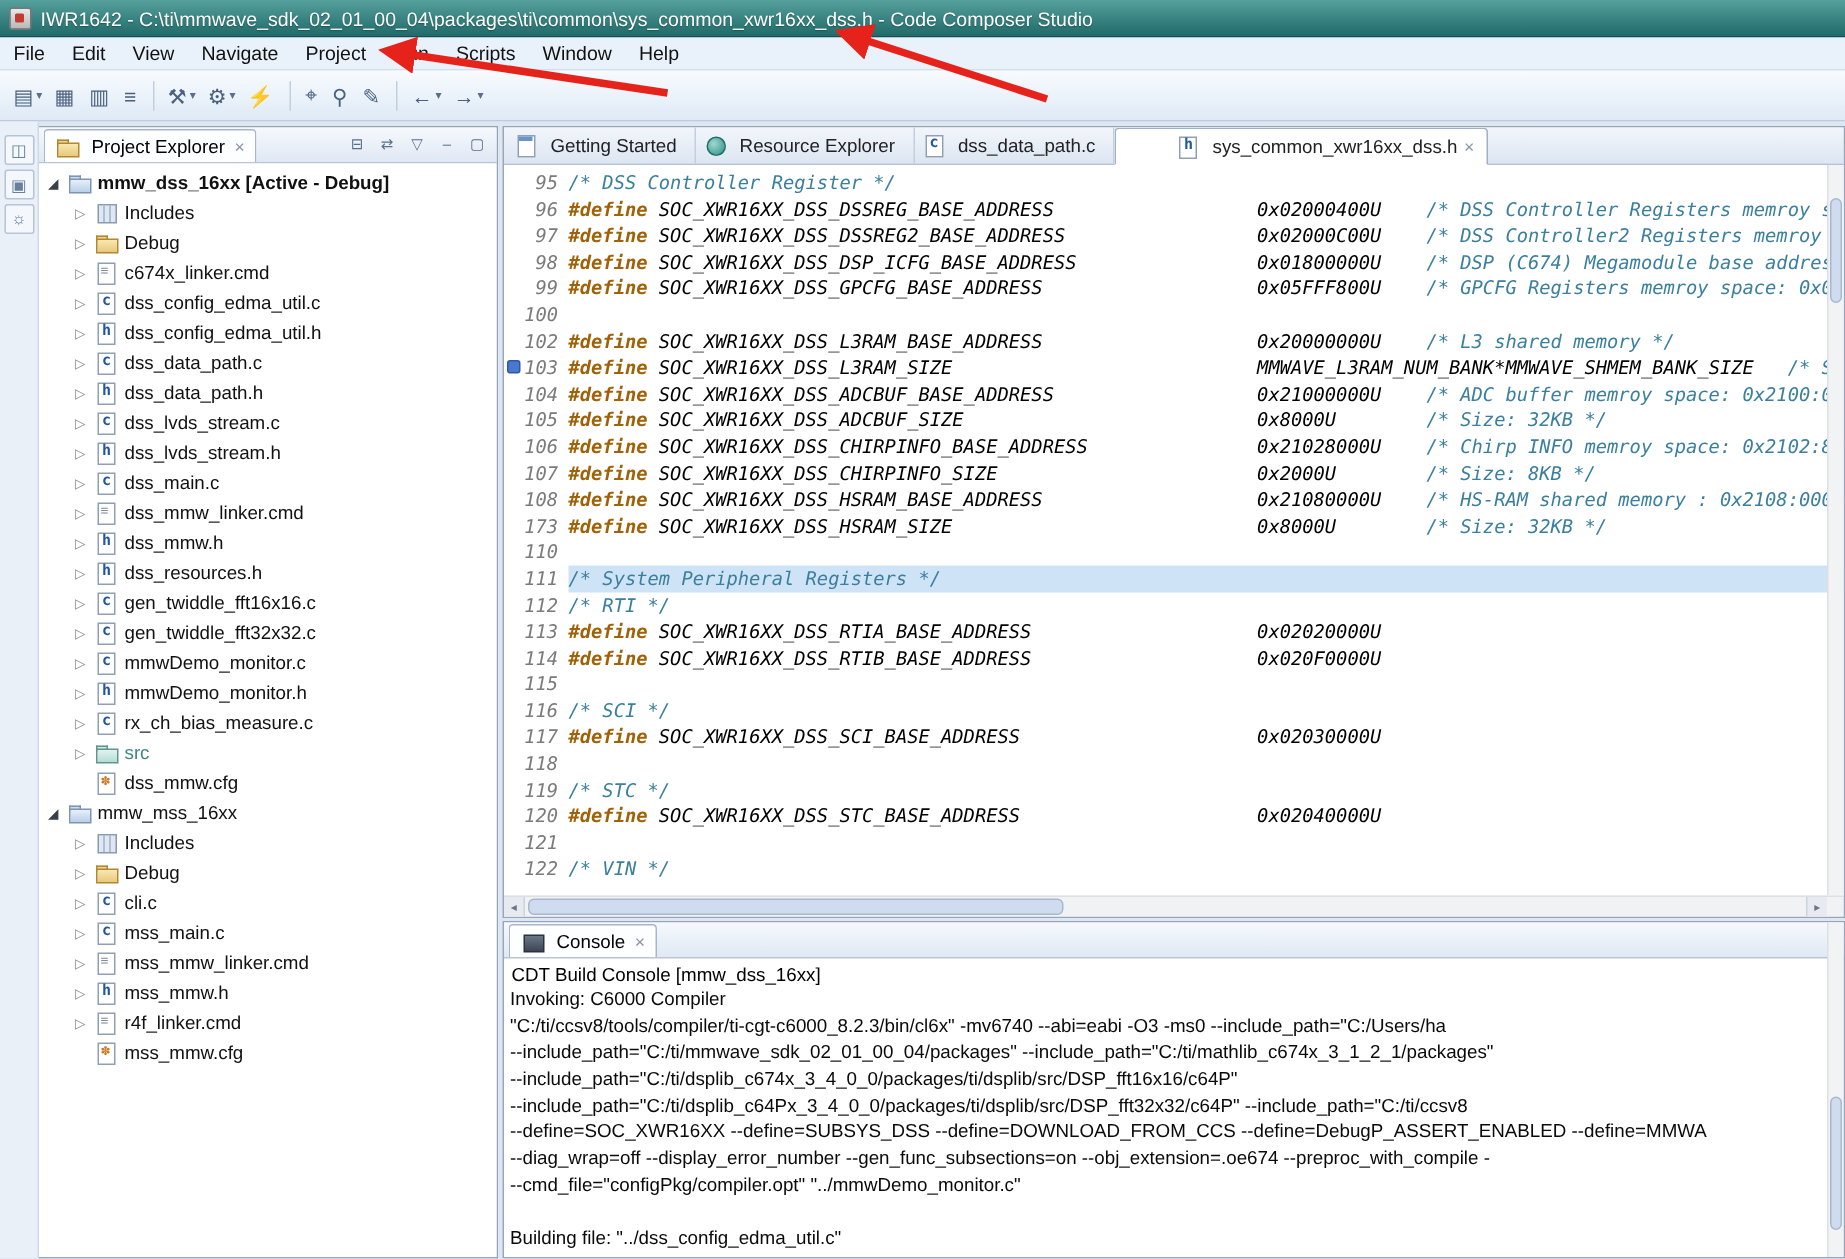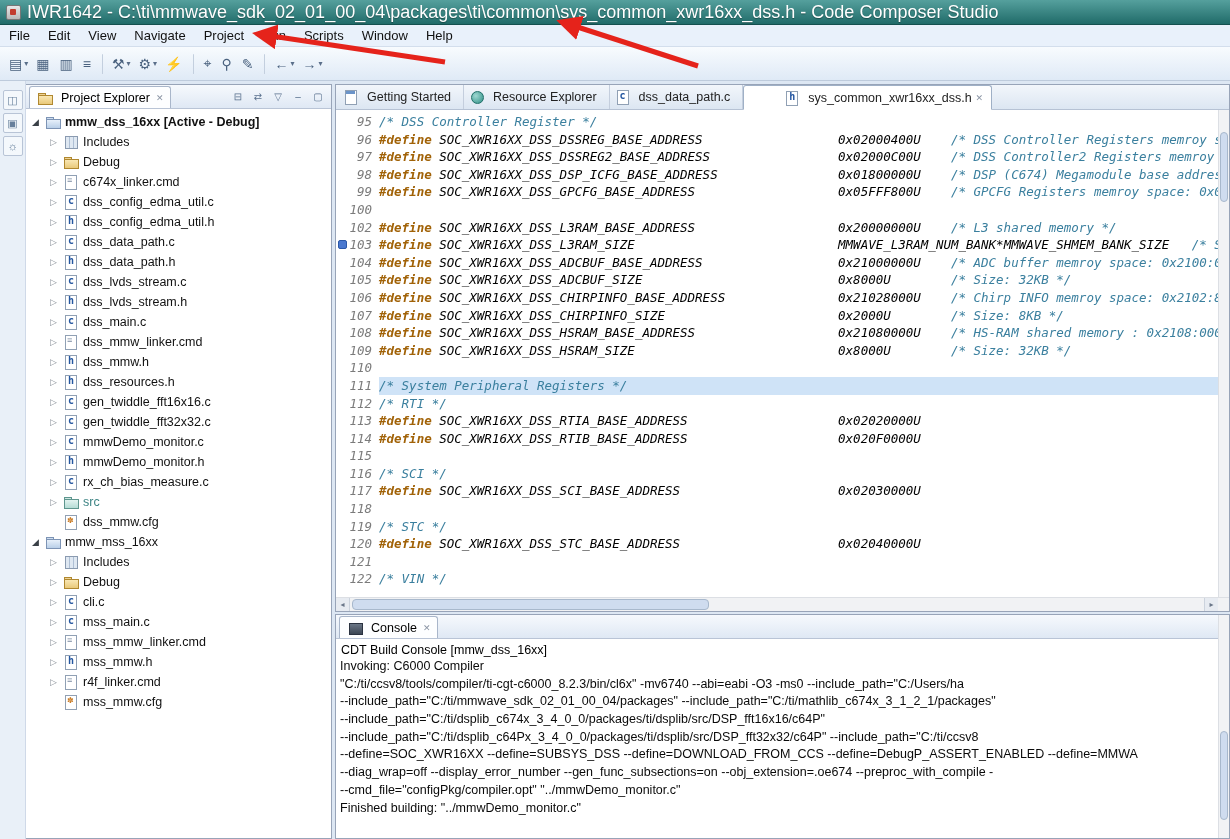--- a/index.html
+++ b/index.html
@@ -3,21 +3,21 @@
 <meta charset="utf-8">
 <style>
   * { box-sizing: border-box; margin:0; padding:0; }
   html,body { width:1230px; height:839px; overflow:hidden; }
   body { position:relative; font-family:"Liberation Sans", sans-serif; background:#dde7f3; font-size:13px; }
 
   
   .titlebar { height:25px; background:linear-gradient(#55a09d,#206b69); display:flex; align-items:center; padding:0 6px; border-bottom:1px solid #14504f; }
   .appicon { width:15px; height:15px; margin-right:6px; position:relative; background:linear-gradient(#e8e8e8,#b8b8b8); border:1px solid #777; border-radius:2px; }
   .appicon::after { content:""; position:absolute; left:3px; top:3px; width:6px; height:6px; background:#c23b2e; border-radius:1px; }
-  .wtitle { color:#fff; font-size:18px; white-space:nowrap; text-shadow:0 1px 1px rgba(0,0,0,.35); }
+  .wtitle { color:#fff; font-size:13px; white-space:nowrap; text-shadow:0 1px 1px rgba(0,0,0,.35); }
 
   
   .menubar { height:22px; background:#e9f1fb; display:flex; align-items:center; border-bottom:1px solid #d3deec; }
   .mitem { padding:3px 9px; color:#111; cursor:default; }
 
   
   .toolbar { height:34px; background:linear-gradient(#f8fbfe,#dfeaf6); border-bottom:1px solid #becbdc; display:flex; align-items:center; padding:0 5px; }
   .tbi { display:flex; align-items:center; padding:2px 3px; margin:0 1px; border-radius:2px; color:#49617e; font-size:14px; cursor:default; }
   .tbi.sep { width:1px; height:20px; background:#c3cfde; margin:0 5px; padding:0; }
   .tdd { font-size:8px; color:#5a6f8a; margin-left:2px; }
@@ -536,21 +536,21 @@
             </div>
 
             <div class="cl">
               <span class="gmark"></span>
               <span class="lnum">108</span>
               <span class="ctext"><span class="pp">#define</span><span class="nm"> SOC_XWR16XX_DSS_HSRAM_BASE_ADDRESS</span><span class="vl">0x21080000U</span><span class="cm">/* HS-RAM shared memory : 0x2108:0000-2108:7FFF */</span></span>
             </div>
 
             <div class="cl">
               <span class="gmark"></span>
-              <span class="lnum">109</span>
+              <span class="lnum">173</span>
               <span class="ctext"><span class="pp">#define</span><span class="nm"> SOC_XWR16XX_DSS_HSRAM_SIZE</span><span class="vl">0x8000U</span><span class="cm">/* Size: 32KB */</span></span>
             </div>
 
             <div class="cl">
               <span class="gmark"></span>
               <span class="lnum">110</span>
               <span class="ctext"><span class="pp"></span><span class="nm"></span><span class="vl"></span><span class="cm"></span></span>
             </div>
 
             <div class="cl hl">
@@ -648,21 +648,20 @@
       <div class="cout">
 
       <div class="conline">Invoking: C6000 Compiler</div>
           <div class="conline">"C:/ti/ccsv8/tools/compiler/ti-cgt-c6000_8.2.3/bin/cl6x" -mv6740 --abi=eabi -O3 -ms0 --include_path="C:/Users/ha</div>
           <div class="conline">--include_path="C:/ti/mmwave_sdk_02_01_00_04/packages" --include_path="C:/ti/mathlib_c674x_3_1_2_1/packages"</div>
           <div class="conline">--include_path="C:/ti/dsplib_c674x_3_4_0_0/packages/ti/dsplib/src/DSP_fft16x16/c64P"</div>
           <div class="conline">--include_path="C:/ti/dsplib_c64Px_3_4_0_0/packages/ti/dsplib/src/DSP_fft32x32/c64P" --include_path="C:/ti/ccsv8</div>
           <div class="conline">--define=SOC_XWR16XX --define=SUBSYS_DSS --define=DOWNLOAD_FROM_CCS --define=DebugP_ASSERT_ENABLED --define=MMWA</div>
           <div class="conline">--diag_wrap=off --display_error_number --gen_func_subsections=on --obj_extension=.oe674 --preproc_with_compile -</div>
           <div class="conline">--cmd_file="configPkg/compiler.opt" "../mmwDemo_monitor.c"</div>
-          <div class="conline">Finished building: "../mmwDemo_monitor.c"</div>
           <div class="conline"></div>
           <div class="conline">Building file: "../dss_config_edma_util.c"</div>
         </div>
       <div class="vsb">
         <div class="thumb cthumb"></div>
       </div>
     </div>
 
   </div>
 </div>

